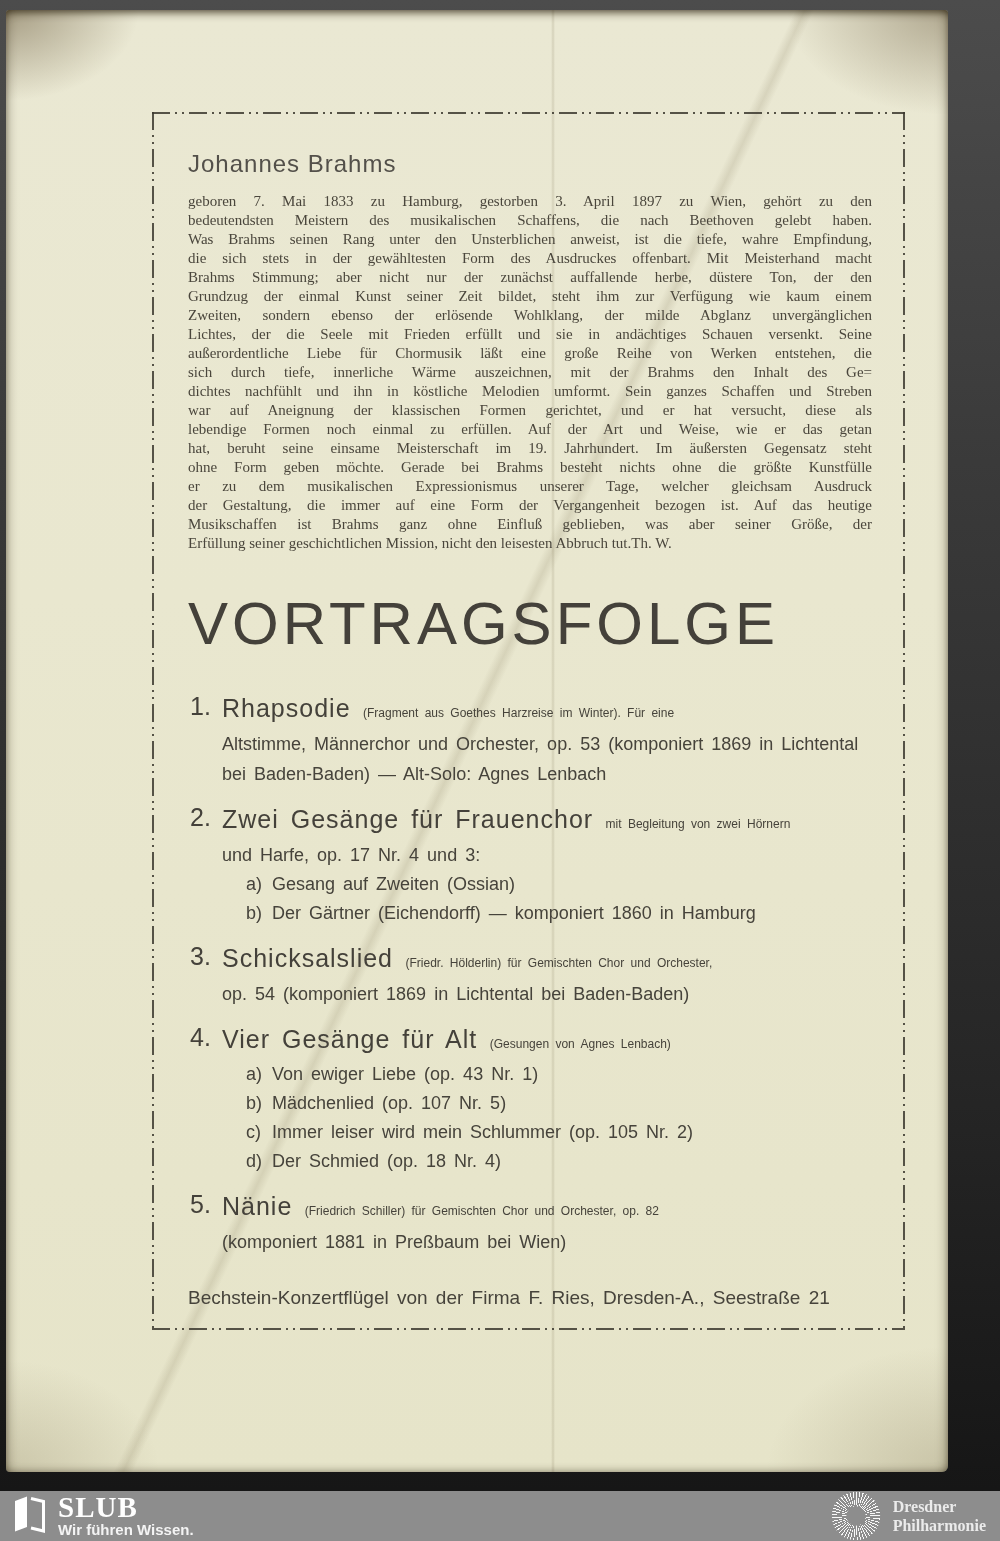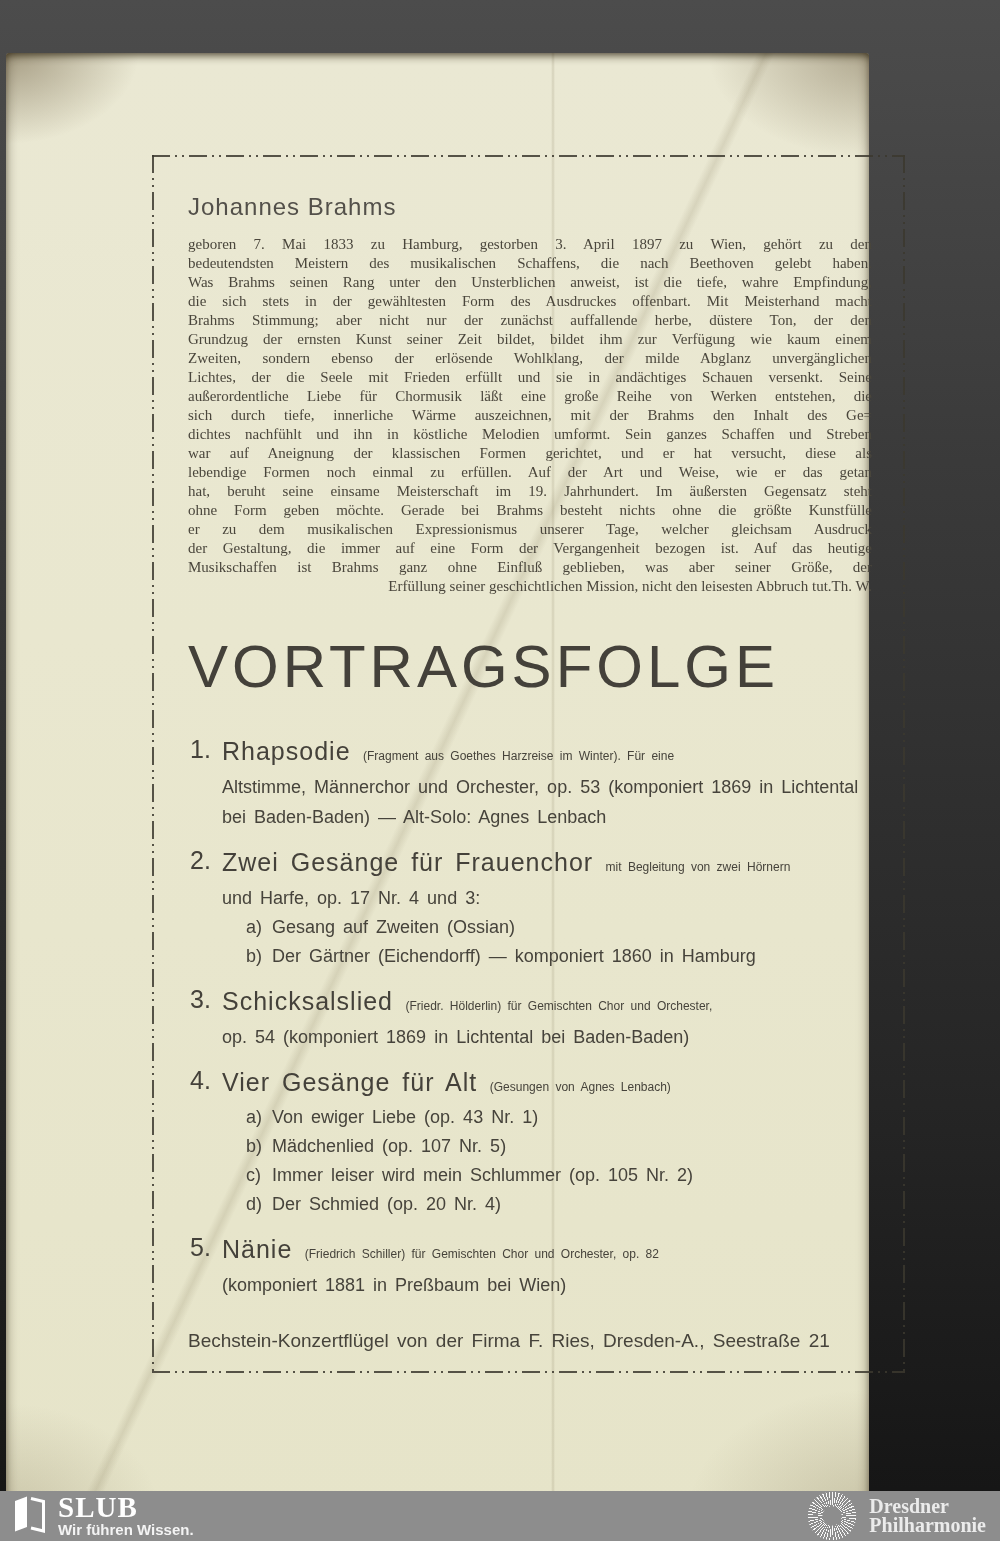--- a/index.html
+++ b/index.html
@@ -3,49 +3,48 @@
 <meta charset="utf-8">
 <style>
   html,body{margin:0;padding:0;}
   body{
     width:1000px;height:1541px;position:relative;overflow:hidden;
     font-family:"Liberation Sans",sans-serif;
     background:linear-gradient(180deg,#4c4c4c 0%,#3a3a3a 30%,#262626 70%,#141414 100%);
   }
   
   .paper{
-    position:absolute;left:6px;top:10px;width:863px;height:1462px;
+    position:absolute;left:6px;top:10px;width:942px;height:1462px;
     background:
       radial-gradient(190px 130px at 0% 0%, rgba(82,64,34,.45), rgba(82,64,34,0) 70%),
       radial-gradient(230px 150px at 100% 0%, rgba(82,64,34,.38), rgba(82,64,34,0) 70%),
       radial-gradient(260px 180px at 100% 100%, rgba(95,80,45,.22), rgba(95,80,45,0) 70%),
       radial-gradient(220px 160px at 0% 100%, rgba(95,80,45,.20), rgba(95,80,45,0) 70%),
       linear-gradient(90deg, rgba(0,0,0,0) 545px, rgba(100,88,55,.16) 547px, rgba(0,0,0,0) 549px),
       linear-gradient(115deg, rgba(0,0,0,0) 48.6%, rgba(100,88,55,.14) 49.2%, rgba(0,0,0,0) 49.8%),
       linear-gradient(180deg,#eae8d3 0%,#e9e7cf 40%,#e6e4c9 100%);
     border-radius:3px 3px 6px 4px;
     box-shadow:
       inset 0 8px 10px -6px rgba(45,35,15,.85),
       inset 0 -7px 10px -7px rgba(45,35,15,.45),
       inset 9px 0 12px -9px rgba(45,35,15,.55),
       inset -9px 0 12px -9px rgba(45,35,15,.55);
-    margin-top: 43px;
   }
   
   .frame{position:absolute;left:146px;top:102px;width:753px;height:1218px;box-sizing:border-box;
          padding:38px 16px 0 36px;color:#403d35;}
   .bEdge{position:absolute;opacity:.85;}
   .bh{height:2px;left:0;right:0;background:repeating-linear-gradient(90deg,#3b382e 0 18px,rgba(0,0,0,0) 18px 23px,#3b382e 23px 25px,rgba(0,0,0,0) 25px 30px,#3b382e 30px 32px,rgba(0,0,0,0) 32px 37px);}
   .bv{width:2px;top:0;bottom:0;background:repeating-linear-gradient(180deg,#3b382e 0 18px,rgba(0,0,0,0) 18px 23px,#3b382e 23px 25px,rgba(0,0,0,0) 25px 30px,#3b382e 30px 32px,rgba(0,0,0,0) 32px 37px);}
   .bt{top:0;} .bb{bottom:0;} .bl{left:0;} .br{right:0;}
   
   h1.composer{margin:0 0 14px 0;font-size:24px;font-weight:400;letter-spacing:1px;color:#53504a;}
   .bio{width:684px;color:#4a463c;font-family:"Liberation Serif",serif;font-size:15px;line-height:19px;}
   .bio .bl-line{text-align:justify;text-align-last:justify;}
-  .bio .bl-last{display:flex;justify-content:flex-end;}
+  .bio .bl-last{display:flex;justify-content:flex-start;}
   
   h2.vortragsfolge{margin:36px 0 34px 0;font-size:60px;font-weight:300;letter-spacing:4px;color:#44413a;}
   .items{margin:0;padding:0;list-style:none;}
   .item{position:relative;padding-left:34px;margin-bottom:14px;}
   .item .num{position:absolute;left:2px;top:0;font-size:25px;color:#44413a;}
   .line1{line-height:32px;white-space:nowrap;}
   .line1 .ttl{font-size:25px;letter-spacing:1px;word-spacing:4px;color:#44413a;}
   .line1 .inl{font-size:12px;word-spacing:3px;color:#46433b;margin-left:8px;}
   .cont{line-height:30px;font-size:18px;word-spacing:3px;white-space:nowrap;color:#46433b;}
   .sub{line-height:29px;font-size:18px;word-spacing:3px;white-space:nowrap;color:#46433b;margin-left:24px;}
@@ -57,41 +56,41 @@
           padding:0 14px 0 12px;box-sizing:border-box;}
   .slub{display:flex;align-items:flex-end;gap:12px;}
   .slub-text{display:flex;flex-direction:column;}
   .slub-name{font-family:"Liberation Serif",serif;font-weight:700;font-size:29px;line-height:28px;letter-spacing:1px;color:#ffffff;}
   .slub-tag{font-size:15px;font-weight:700;color:#f4f4f4;line-height:18px;}
   .phil{display:flex;align-items:center;gap:10px;}
   .starburst{width:54px;height:54px;border-radius:50%;
     background:repeating-conic-gradient(rgba(255,255,255,.95) 0deg 2.5deg, rgba(255,255,255,0) 2.5deg 8deg);
     -webkit-mask:radial-gradient(circle closest-side, rgba(0,0,0,0) 0 34%, #000 37% 88%, rgba(0,0,0,0) 91%);
     mask:radial-gradient(circle closest-side, rgba(0,0,0,0) 0 34%, #000 37% 88%, rgba(0,0,0,0) 91%);}
-  .phil-text{font-family:"Liberation Serif",serif;font-weight:700;font-size:20px;line-height:19px;color:#ebebeb;}
+  .phil-text{font-family:"Liberation Serif",serif;font-weight:700;font-size:16px;line-height:19px;color:#ebebeb;}
 </style>
 </head>
 <body>
 
 <div class="paper">
   <div class="frame">
     <div class="bEdge bh bt"></div>
     <div class="bEdge bh bb"></div>
     <div class="bEdge bv bl"></div>
     <div class="bEdge bv br"></div>
 
     <h1 class="composer">Johannes Brahms</h1>
 
     <div class="bio">
       <div class="bl-line">geboren 7. Mai 1833 zu Hamburg, gestorben 3. April 1897 zu Wien, gehört zu den</div>
       <div class="bl-line">bedeutendsten Meistern des musikalischen Schaffens, die nach Beethoven gelebt haben.</div>
       <div class="bl-line">Was Brahms seinen Rang unter den Unsterblichen anweist, ist die tiefe, wahre Empfindung,</div>
       <div class="bl-line">die sich stets in der gewähltesten Form des Ausdruckes offenbart.  Mit Meisterhand macht</div>
       <div class="bl-line">Brahms Stimmung; aber nicht nur der zunächst auffallende herbe, düstere Ton, der den</div>
-      <div class="bl-line">Grundzug der ernsten Kunst seiner Zeit bildet, bildet ihm zur Verfügung wie kaum einem</div>
+      <div class="bl-line">Grundzug der einmal Kunst seiner Zeit bildet, steht ihm zur Verfügung wie kaum einem</div>
       <div class="bl-line">Zweiten, sondern ebenso der erlösende Wohlklang, der milde Abglanz unvergänglichen</div>
       <div class="bl-line">Lichtes, der die Seele mit Frieden erfüllt und sie in andächtiges Schauen versenkt.  Seine</div>
       <div class="bl-line">außerordentliche Liebe für Chormusik läßt eine große Reihe von Werken entstehen, die</div>
       <div class="bl-line">sich durch tiefe, innerliche Wärme auszeichnen, mit der Brahms den Inhalt des Ge=</div>
       <div class="bl-line">dichtes nachfühlt und ihn in köstliche Melodien umformt.  Sein ganzes Schaffen und Streben</div>
       <div class="bl-line">war auf Aneignung der klassischen Formen gerichtet, und er hat versucht, diese als</div>
       <div class="bl-line">lebendige Formen noch einmal zu erfüllen.  Auf der Art und Weise, wie er das getan</div>
       <div class="bl-line">hat, beruht seine einsame Meisterschaft im 19. Jahrhundert.  Im äußersten Gegensatz steht</div>
       <div class="bl-line">ohne Form geben möchte.  Gerade bei Brahms besteht nichts ohne die größte Kunstfülle</div>
       <div class="bl-line">er zu dem musikalischen Expressionismus unserer Tage, welcher gleichsam Ausdruck</div>
@@ -149,21 +148,21 @@
         <div class="sub">
           <span class="slab">a)</span><span>Von ewiger Liebe (op. 43 Nr. 1)</span>
         </div>
         <div class="sub">
           <span class="slab">b)</span><span>Mädchenlied (op. 107 Nr. 5)</span>
         </div>
         <div class="sub">
           <span class="slab">c)</span><span>Immer leiser wird mein Schlummer (op. 105 Nr. 2)</span>
         </div>
         <div class="sub">
-          <span class="slab">d)</span><span>Der Schmied (op. 20 Nr. 4)</span>
+          <span class="slab">d)</span><span>Der Schmied (op. 18 Nr. 4)</span>
         </div>
       </li>
 
       <li class="item">
         <span class="num">5.</span>
         <div class="line1">
           <span class="ttl">Nänie</span>
           <span class="inl">(Friedrich Schiller) für Gemischten Chor und Orchester, op. 82</span>
         </div>
         <div class="cont">(komponiert 1881 in Preßbaum bei Wien)</div>

